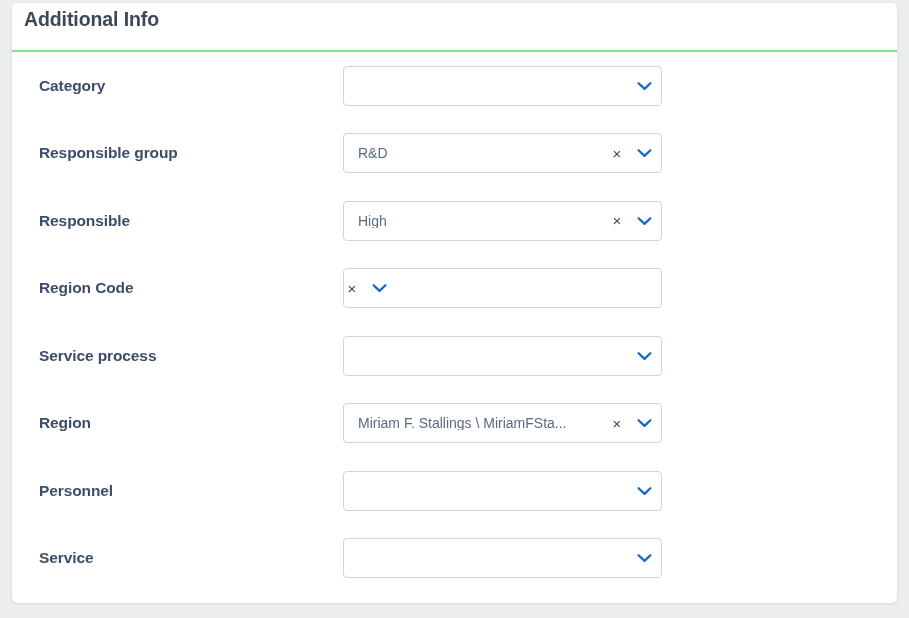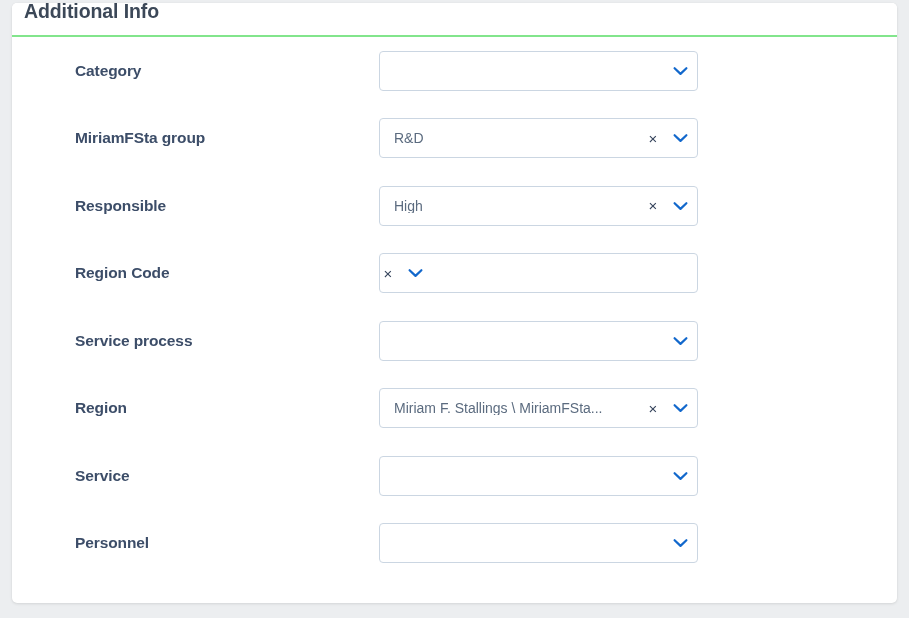--- a/index.html
+++ b/index.html
@@ -23,21 +23,21 @@
     width: 885px;
     height: 600px;
     background: #ffffff;
     border-radius: 5px;
     box-shadow: 0 1px 3px rgba(0,0,0,0.10), 0 0 1px rgba(0,0,0,0.08);
     overflow: hidden;
   }
 
   .card-header {
     position: relative;
-    height: 34px;
+    height: 49px;
     padding: 0 0 16px 12px;
     display: flex;
     align-items: center;
     background: #ffffff;
   }
   .card-title {
     font-size: 19.5px;
     font-weight: 700;
     color: #3c4858;
     letter-spacing: -0.1px;
@@ -54,21 +54,20 @@
 
   
   .form-body {
     padding: 0;
   }
   .form-row {
     position: relative;
     height: 67.5px;
     display: flex;
     align-items: center;
-    margin-left: 36px;
   }
   .field-label {
     position: absolute;
     left: 27px;
     font-size: 15.5px;
     font-weight: 700;
     color: #3c4d68;
     letter-spacing: -0.1px;
     white-space: nowrap;
   }
@@ -140,21 +139,21 @@
         <div class="select-control">
           <span class="select-value is-empty" title=""></span>
           <span class="caret-btn">
             <svg width="15" height="10" viewBox="0 0 15 10" aria-hidden="true">
               <path d="M1.6 2.2 L7.5 7.9 L13.4 2.2" fill="none" stroke="#1268cc" stroke-width="2.2" stroke-linecap="round" stroke-linejoin="round"></path>
             </svg>
           </span>
         </div>
       </div>
       <div class="form-row">
-        <label class="field-label">MiriamFSta group</label>
+        <label class="field-label">Responsible group</label>
         <div class="select-control">
           <span class="select-value" title="R&amp;D">R&amp;D</span>
           <span class="clear-btn">×</span>
           <span class="caret-btn">
             <svg width="15" height="10" viewBox="0 0 15 10" aria-hidden="true">
               <path d="M1.6 2.2 L7.5 7.9 L13.4 2.2" fill="none" stroke="#1268cc" stroke-width="2.2" stroke-linecap="round" stroke-linejoin="round"></path>
             </svg>
           </span>
         </div>
       </div>
@@ -198,36 +197,36 @@
           <span class="select-value" title="Miriam F. Stallings \ MiriamFSta...">Miriam F. Stallings \ MiriamFSta...</span>
           <span class="clear-btn">×</span>
           <span class="caret-btn">
             <svg width="15" height="10" viewBox="0 0 15 10" aria-hidden="true">
               <path d="M1.6 2.2 L7.5 7.9 L13.4 2.2" fill="none" stroke="#1268cc" stroke-width="2.2" stroke-linecap="round" stroke-linejoin="round"></path>
             </svg>
           </span>
         </div>
       </div>
       <div class="form-row">
+        <label class="field-label">Personnel</label>
+        <div class="select-control">
+          <span class="select-value is-empty" title=""></span>
+          <span class="caret-btn">
+            <svg width="15" height="10" viewBox="0 0 15 10" aria-hidden="true">
+              <path d="M1.6 2.2 L7.5 7.9 L13.4 2.2" fill="none" stroke="#1268cc" stroke-width="2.2" stroke-linecap="round" stroke-linejoin="round"></path>
+            </svg>
+          </span>
+        </div>
+      </div>
+      <div class="form-row">
         <label class="field-label">Service</label>
         <div class="select-control">
           <span class="select-value is-empty" title=""></span>
           <span class="caret-btn">
             <svg width="15" height="10" viewBox="0 0 15 10" aria-hidden="true">
               <path d="M1.6 2.2 L7.5 7.9 L13.4 2.2" fill="none" stroke="#1268cc" stroke-width="2.2" stroke-linecap="round" stroke-linejoin="round"></path>
             </svg>
           </span>
         </div>
       </div>
-      <div class="form-row">
-        <label class="field-label">Personnel</label>
-        <div class="select-control">
-          <span class="select-value is-empty" title=""></span>
-          <span class="caret-btn">
-            <svg width="15" height="10" viewBox="0 0 15 10" aria-hidden="true">
-              <path d="M1.6 2.2 L7.5 7.9 L13.4 2.2" fill="none" stroke="#1268cc" stroke-width="2.2" stroke-linecap="round" stroke-linejoin="round"></path>
-            </svg>
-          </span>
-        </div>
-      </div>
     </div>
 
 </div>
 
 </body></html>

